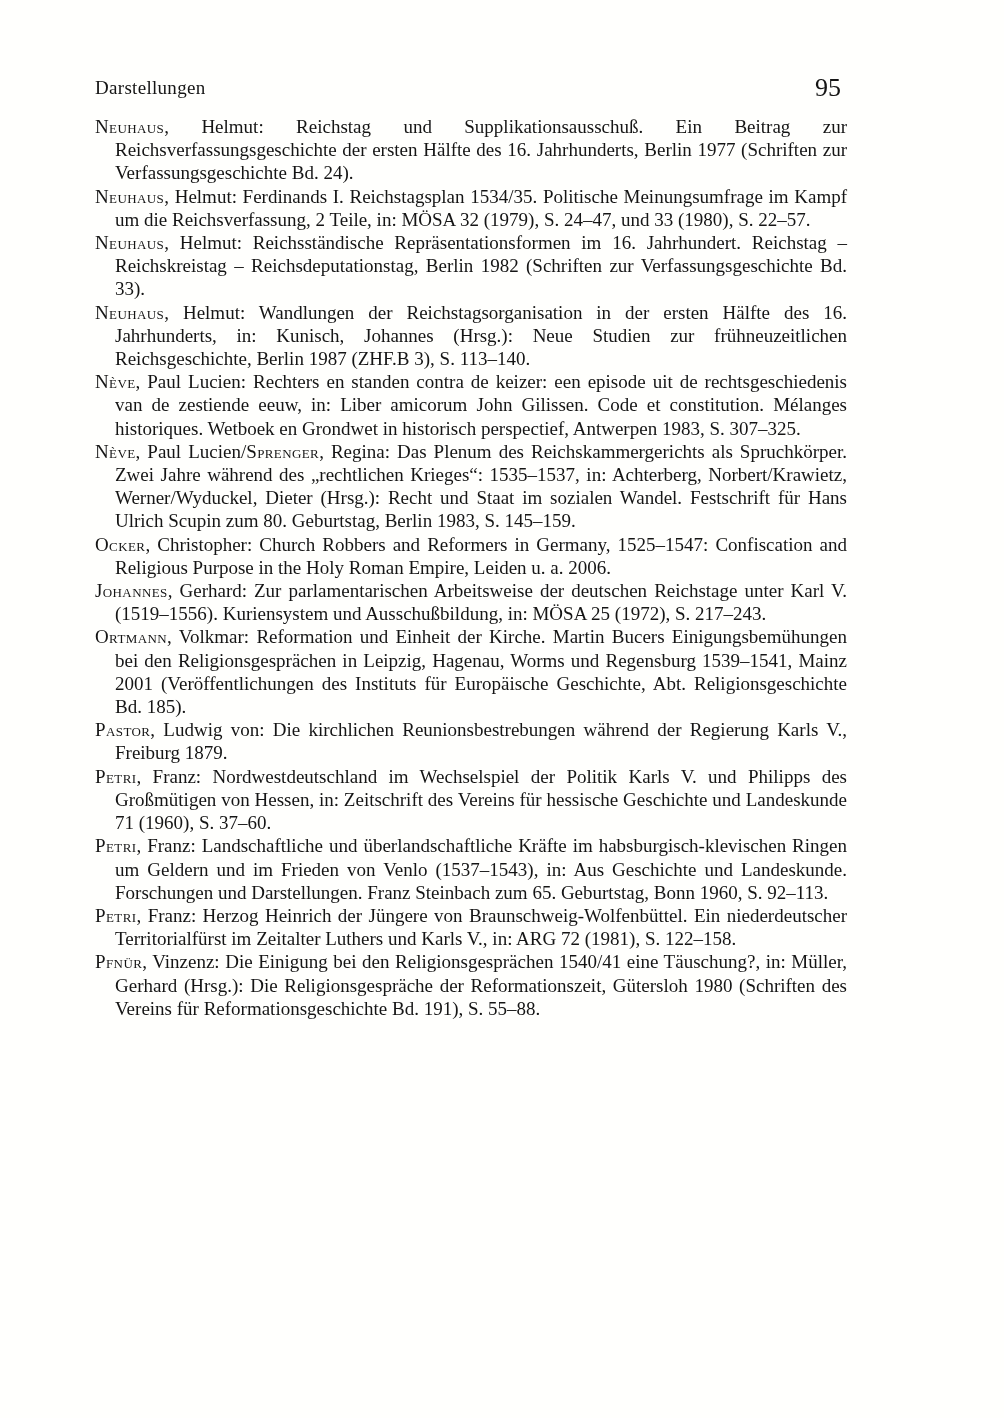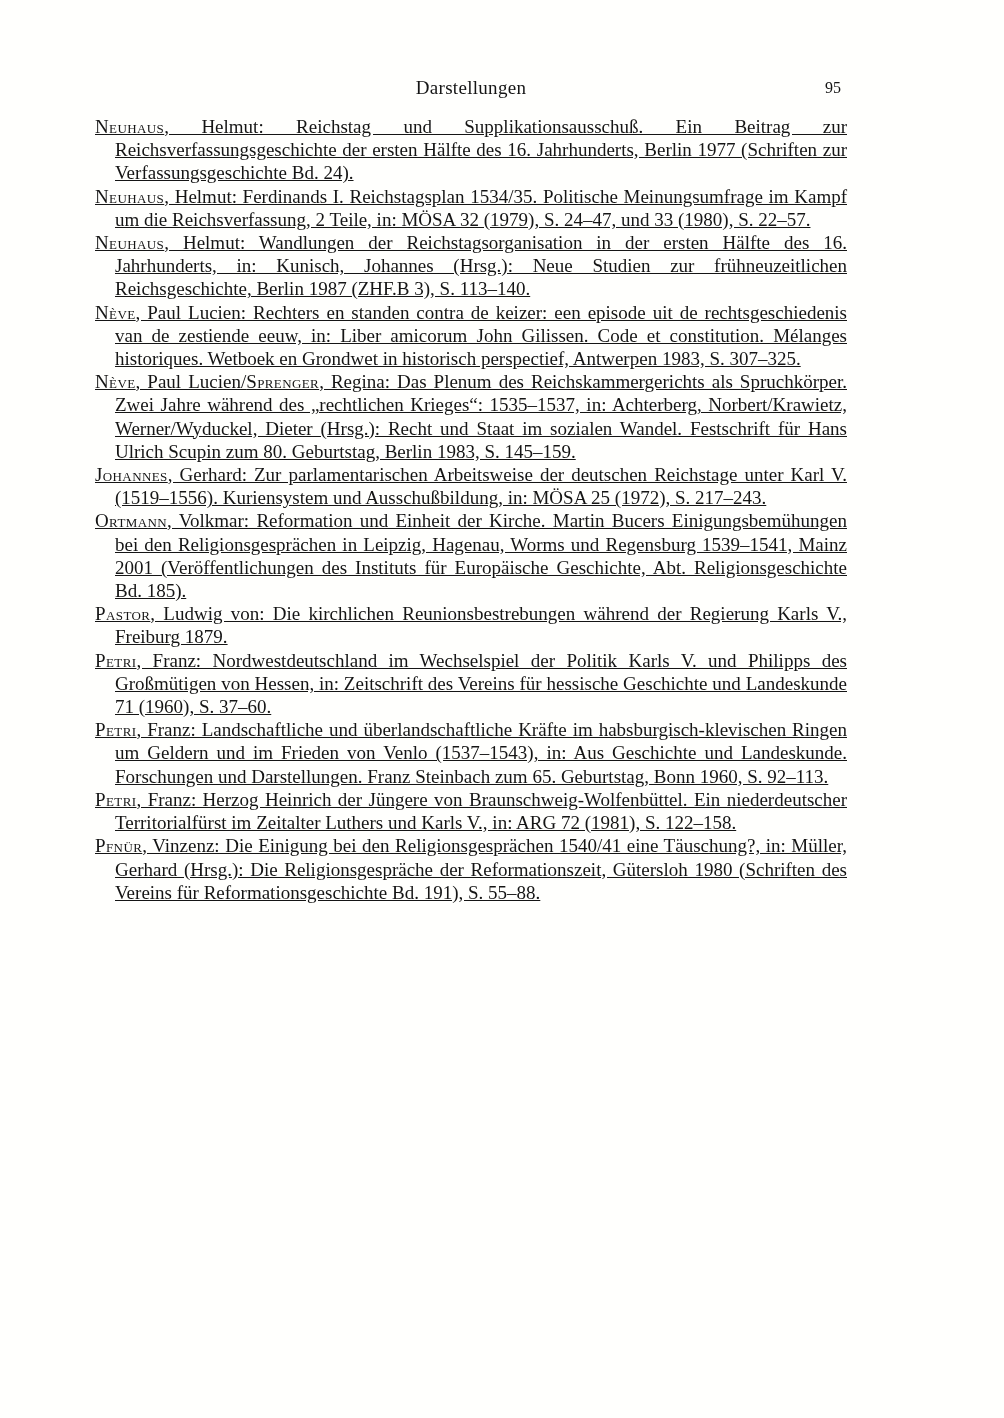--- a/index.html
+++ b/index.html
@@ -24,34 +24,33 @@
   }
   .page-header {
     position: relative;
     height: 24px;
     margin-bottom: 15px;
     font-size: 19px;
     line-height: 24px;
   }
   .section-title {
     display: block;
-    text-align: center;
+    text-align: left;
     letter-spacing: 0.3px;
   }
   .page-number {
     position: absolute;
     top: 0;
     right: 6px;
-    font-size: 16px;
+    font-size: 26px;
     line-height: 24px;
   }
   .bib-list {
     margin: 0;
     padding: 0;
-    text-decoration: underline;
   }
   .entry {
     margin: 0;
     font-size: 19px;
     line-height: 23.2px;
     text-align: justify;
     padding-left: 20px;
     text-indent: -20px;
     hyphens: auto;
     -webkit-hyphens: auto;
@@ -66,23 +65,25 @@
 
 <div class="page">
   <div class="content">
     <div class="page-header">
       <span class="section-title">Darstellungen</span>
       <span class="page-number">95</span>
     </div>
     <div class="bib-list">
         <p class="entry"><span class="sc">Neuhaus</span><span class="plain">, Helmut: Reichstag und Supplikationsausschuß. Ein Beitrag zur Reichsverfassungsgeschichte der ersten Hälfte des 16. Jahrhunderts, Berlin 1977 (Schriften zur Verfassungsgeschichte Bd. 24).</span></p>
         <p class="entry"><span class="sc">Neuhaus</span><span class="plain">, Helmut: Ferdinands I. Reichstagsplan 1534/35. Politische Meinungsumfrage im Kampf um die Reichsverfassung, 2 Teile, in: MÖSA 32 (1979), S. 24–47, und 33 (1980), S. 22–57.</span></p>
+        <p class="entry"><span class="sc">Neuhaus</span><span class="plain">, Helmut: Reichsständische Repräsentationsformen im 16. Jahrhundert. Reichstag – Reichskreistag – Reichsdeputationstag, Berlin 1982 (Schriften zur Verfassungsgeschichte Bd. 33).</span></p>
         <p class="entry"><span class="sc">Neuhaus</span><span class="plain">, Helmut: Wandlungen der Reichstagsorganisation in der ersten Hälfte des 16. Jahrhunderts, in: Kunisch, Johannes (Hrsg.): Neue Studien zur frühneuzeitlichen Reichsgeschichte, Berlin 1987 (ZHF.B 3), S. 113–140.</span></p>
         <p class="entry"><span class="sc">Nève</span><span class="plain">, Paul Lucien: Rechters en standen contra de keizer: een episode uit de rechtsgeschiedenis van de zestiende eeuw, in: Liber amicorum John Gilissen. Code et constitution. Mélanges historiques. Wetboek en Grondwet in historisch perspectief, Antwerpen 1983, S. 307–325.</span></p>
         <p class="entry"><span class="sc">Nève</span><span class="plain">, Paul Lucien/</span><span class="sc">Sprenger</span><span class="plain">, Regina: Das Plenum des Reichskammergerichts als Spruchkörper. Zwei Jahre während des „rechtlichen Krieges“: 1535–1537, in: Achterberg, Norbert/Krawietz, Werner/Wyduckel, Dieter (Hrsg.): Recht und Staat im sozialen Wandel. Festschrift für Hans Ulrich Scupin zum 80. Geburtstag, Berlin 1983, S. 145–159.</span></p>
+        <p class="entry"><span class="sc">Ocker</span><span class="plain">, Christopher: Church Robbers and Reformers in Germany, 1525–1547: Confiscation and Religious Purpose in the Holy Roman Empire, Leiden u. a. 2006.</span></p>
         <p class="entry"><span class="sc">Johannes</span><span class="plain">, Gerhard: Zur parlamentarischen Arbeitsweise der deutschen Reichstage unter Karl V. (1519–1556). Kuriensystem und Ausschußbildung, in: MÖSA 25 (1972), S. 217–243.</span></p>
         <p class="entry"><span class="sc">Ortmann</span><span class="plain">, Volkmar: Reformation und Einheit der Kirche. Martin Bucers Einigungsbemühungen bei den Religionsgesprächen in Leipzig, Hagenau, Worms und Regensburg 1539–1541, Mainz 2001 (Veröffentlichungen des Instituts für Europäische Geschichte, Abt. Religionsgeschichte Bd. 185).</span></p>
         <p class="entry"><span class="sc">Pastor</span><span class="plain">, Ludwig von: Die kirchlichen Reunionsbestrebungen während der Regierung Karls V., Freiburg 1879.</span></p>
         <p class="entry"><span class="sc">Petri</span><span class="plain">, Franz: Nordwestdeutschland im Wechselspiel der Politik Karls V. und Philipps des Großmütigen von Hessen, in: Zeitschrift des Vereins für hessische Geschichte und Landeskunde 71 (1960), S. 37–60.</span></p>
         <p class="entry"><span class="sc">Petri</span><span class="plain">, Franz: Landschaftliche und überlandschaftliche Kräfte im habsburgisch-klevischen Ringen um Geldern und im Frieden von Venlo (1537–1543), in: Aus Geschichte und Landeskunde. Forschungen und Darstellungen. Franz Steinbach zum 65. Geburtstag, Bonn 1960, S. 92–113.</span></p>
         <p class="entry"><span class="sc">Petri</span><span class="plain">, Franz: Herzog Heinrich der Jüngere von Braunschweig-Wolfenbüttel. Ein niederdeutscher Territorialfürst im Zeitalter Luthers und Karls V., in: ARG 72 (1981), S. 122–158.</span></p>
         <p class="entry"><span class="sc">Pfnür</span><span class="plain">, Vinzenz: Die Einigung bei den Religionsgesprächen 1540/41 eine Täuschung?, in: Müller, Gerhard (Hrsg.): Die Religionsgespräche der Reformationszeit, Gütersloh 1980 (Schriften des Vereins für Reformationsgeschichte Bd. 191), S. 55–88.</span></p>
       </div>
   </div>
 </div>

